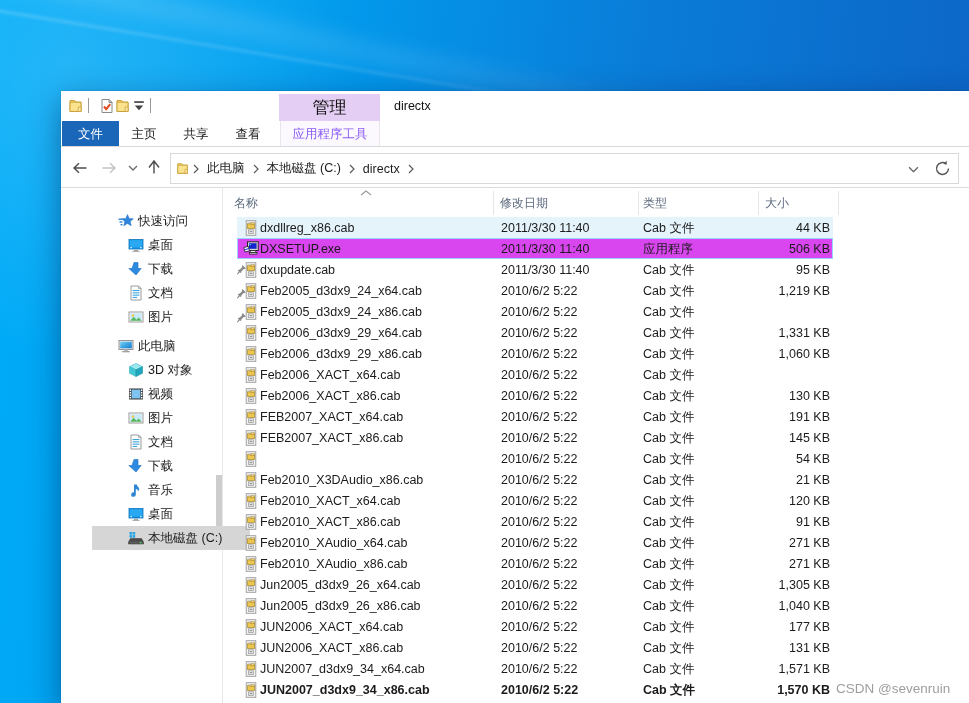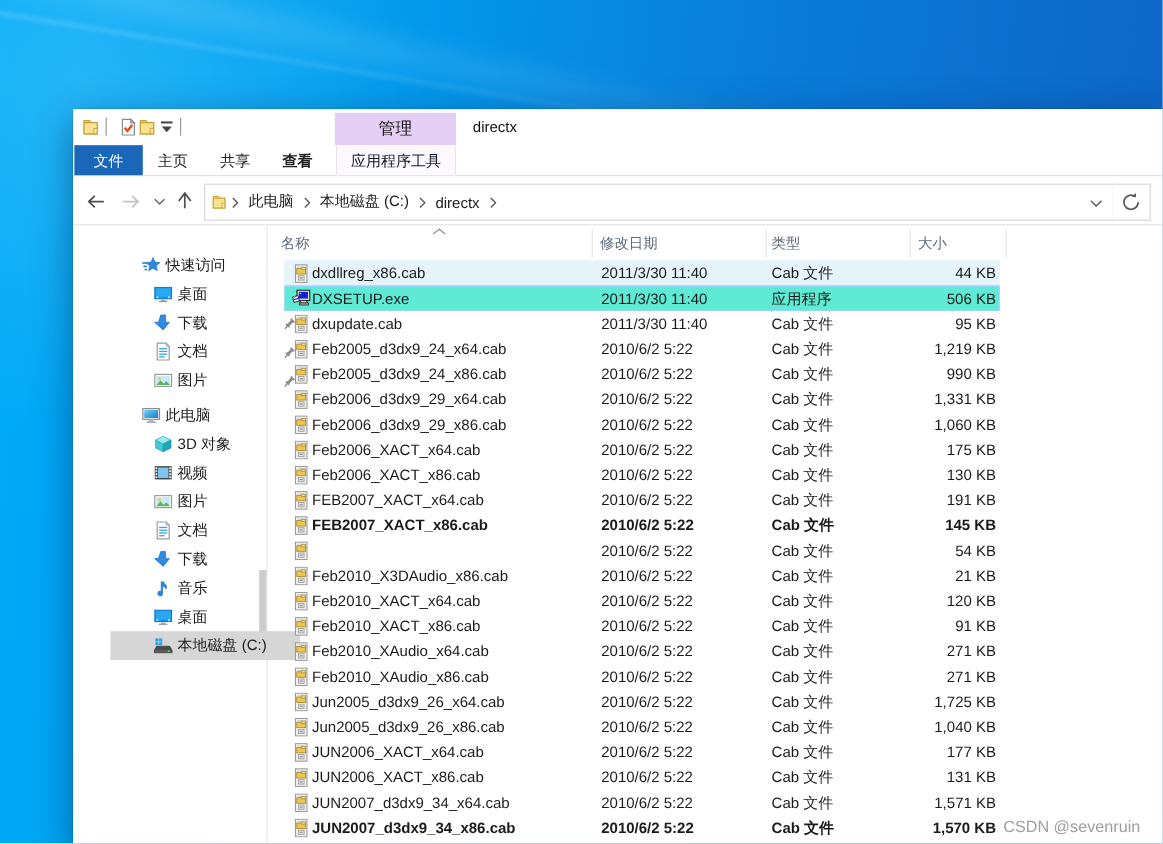--- a/index.html
+++ b/index.html
@@ -26,34 +26,34 @@
   .qat { position:absolute; left:0; top:0; height:30px; }
   .qat-item { position:absolute; top:7px; width:16px; height:16px; background:none; border:none; }
   .qat-item svg { width:100%; height:100%; display:block; }
   .qat-app    { left:7px; }
   .qat-props  { left:38px; }
   .qat-newfld { left:54px; }
   .qat-caret  { left:72px; top:9px; width:12px; height:12px; }
   .qat-sep { position:absolute; top:7px; width:1px; height:15px; background:#9a9a9a; }
   .qat-sep1 { left:27px; } .qat-sep2 { left:89px; }
   .manage-tab { position:absolute; left:218px; top:3px; width:101px; height:27px; background:#e5cef3;
-    text-align:center; line-height:27px; font-size:14px; color:#111; }
+    text-align:center; line-height:27px; font-size:17px; color:#111; }
   .window-title { position:absolute; left:333px; top:0; height:30px; line-height:31px; font-size:12.5px; color:#111; }
 
   
   .tabrow { position:absolute; left:0; top:30px; width:100%; height:26px; background:#fff; border-bottom:1px solid #dadada; }
   .tab { position:absolute; top:0; height:25px; line-height:26px; text-align:center; font-size:12.5px; color:#222; background:none; border:none; font-family:inherit; }
   .tab-file { left:1px; width:57px; background:#1a66b8; color:#fff; }
   .tab-home  { left:113px; width:62px; }
   .tab-share { left:165px; width:62px; }
-  .tab-view  { left:217px; width:62px;font-weight:bold; }
+  .tab-view  { left:217px; width:62px; }
   .tab-home { left:52px; }
   .tab-share { left:104px;font-family:Liberation Serif, serif; }
   .tab-view { left:156px; }
-  .tab-apptools { left:219px; width:100px; background:#fbf9fd; border-left:1px solid #e9e4ee; border-right:1px solid #e9e4ee; color:#0f172a; }
+  .tab-apptools { left:219px; width:100px; background:#fbf9fd; border-left:1px solid #e9e4ee; border-right:1px solid #e9e4ee; color:#8b5cf6; }
 
   
   .navbar { position:absolute; left:0; top:56px; width:100%; height:41px; background:#fff; border-bottom:1px solid #dcdcdc; }
   .nav-btn { position:absolute; background:none; border:none; padding:0; }
   .nav-btn svg { display:block; }
   .nav-back { left:11px; top:13px; }
   .nav-fwd  { left:40px; top:13px; }
   .nav-drop { left:67px; top:18px; }
   .nav-up   { left:85px; top:12px; }
   .addressbox { position:absolute; left:109px; top:6px; width:758px; height:31px; border:1px solid #d9d9d9; background:#fff; }
@@ -83,21 +83,21 @@
   .filearea { position:absolute; left:162px; top:0; width:746px; height:100%; }
   .listheader { position:absolute; left:0; top:0; width:100%; height:29px; }
   .hsep { position:absolute; top:3px; height:24px; width:1px; background:#e5e5e5; }
   .hlabel { position:absolute; top:0; height:29px; line-height:31px; font-size:12px; color:#5c6a7d; background:none; border:none; font-family:inherit; padding:0; }
   .h-name { left:11px; } .h-date { left:277px; } .h-type { left:420px; } .h-size { left:542px; }
   .hsep-1 { left:270px; } .hsep-2 { left:415px; } .hsep-3 { left:535px; } .hsep-4 { left:615px; }
   .sortmark { position:absolute; left:137px; top:2px; color:#9a9a9a; }
   .rows { position:absolute; left:0; top:29px; width:100%; }
   .row { position:absolute; left:14px; width:596px; height:21px; border:1px solid transparent; }
   .row.hover { background:#e5f3fb; border-color:#e5f3fb; }
-  .row.selected { background:#5eead4; border-color:#99d1ff; }
+  .row.selected { background:#d946ef; border-color:#99d1ff; }
   .row .f-icon { position:absolute; left:5px; top:2px; width:16px; height:16px; }
   .row .f-name { position:absolute; left:22px; top:0; height:19px; line-height:20px; font-size:12.5px; white-space:nowrap; }
   .row .f-date { position:absolute; left:263px; top:0; height:19px; line-height:20px; font-size:12.5px; }
   .row .f-type { position:absolute; left:405px; top:0; height:19px; line-height:20px; font-size:12.5px; }
   .row .f-size { position:absolute; left:440px; width:152px; top:0; height:19px; line-height:20px; font-size:12.5px; text-align:right; }
 
   .watermark { position:absolute; left:836px; top:681px; font-size:13.5px; color:#9e9e9e; white-space:nowrap; }
 
   .svgdefs { position:absolute; width:0; height:0; }
 </style>
@@ -530,21 +530,20 @@
     <span class="f-type">Cab 文件</span>
     <span class="f-size">1,219 KB</span>
   </div>
             <div class="row" style="top: 84px;">
     <svg class="f-icon" viewBox="0 0 16 16">
                 <use href="#sym-cab"></use>
               </svg>
     <span class="f-name">Feb2005_d3dx9_24_x86.cab</span>
     <span class="f-date">2010/6/2 5:22</span>
     <span class="f-type">Cab 文件</span>
-    <span class="f-size">990 KB</span>
   </div>
             <div class="row" style="top: 105px;">
     <svg class="f-icon" viewBox="0 0 16 16">
                 <use href="#sym-cab"></use>
               </svg>
     <span class="f-name">Feb2006_d3dx9_29_x64.cab</span>
     <span class="f-date">2010/6/2 5:22</span>
     <span class="f-type">Cab 文件</span>
     <span class="f-size">1,331 KB</span>
   </div>
@@ -557,41 +556,40 @@
     <span class="f-type">Cab 文件</span>
     <span class="f-size">1,060 KB</span>
   </div>
             <div class="row" style="top: 147px;">
     <svg class="f-icon" viewBox="0 0 16 16">
                 <use href="#sym-cab"></use>
               </svg>
     <span class="f-name">Feb2006_XACT_x64.cab</span>
     <span class="f-date">2010/6/2 5:22</span>
     <span class="f-type">Cab 文件</span>
-    <span class="f-size">175 KB</span>
   </div>
             <div class="row" style="top: 168px;">
     <svg class="f-icon" viewBox="0 0 16 16">
                 <use href="#sym-cab"></use>
               </svg>
     <span class="f-name">Feb2006_XACT_x86.cab</span>
     <span class="f-date">2010/6/2 5:22</span>
     <span class="f-type">Cab 文件</span>
     <span class="f-size">130 KB</span>
   </div>
             <div class="row" style="top: 189px;">
     <svg class="f-icon" viewBox="0 0 16 16">
                 <use href="#sym-cab"></use>
               </svg>
     <span class="f-name">FEB2007_XACT_x64.cab</span>
     <span class="f-date">2010/6/2 5:22</span>
     <span class="f-type">Cab 文件</span>
     <span class="f-size">191 KB</span>
   </div>
-            <div class="row" style="top: 210px; font-weight: bold;">
+            <div class="row" style="top: 210px;">
     <svg class="f-icon" viewBox="0 0 16 16">
                 <use href="#sym-cab"></use>
               </svg>
     <span class="f-name">FEB2007_XACT_x86.cab</span>
     <span class="f-date">2010/6/2 5:22</span>
     <span class="f-type">Cab 文件</span>
     <span class="f-size">145 KB</span>
   </div>
             <div class="row" style="top: 231px;">
     <svg class="f-icon" viewBox="0 0 16 16">
@@ -646,21 +644,21 @@
     <span class="f-type">Cab 文件</span>
     <span class="f-size">271 KB</span>
   </div>
             <div class="row" style="top: 357px;">
     <svg class="f-icon" viewBox="0 0 16 16">
                 <use href="#sym-cab"></use>
               </svg>
     <span class="f-name">Jun2005_d3dx9_26_x64.cab</span>
     <span class="f-date">2010/6/2 5:22</span>
     <span class="f-type">Cab 文件</span>
-    <span class="f-size">1,725 KB</span>
+    <span class="f-size">1,305 KB</span>
   </div>
             <div class="row" style="top: 378px;">
     <svg class="f-icon" viewBox="0 0 16 16">
                 <use href="#sym-cab"></use>
               </svg>
     <span class="f-name">Jun2005_d3dx9_26_x86.cab</span>
     <span class="f-date">2010/6/2 5:22</span>
     <span class="f-type">Cab 文件</span>
     <span class="f-size">1,040 KB</span>
   </div>

